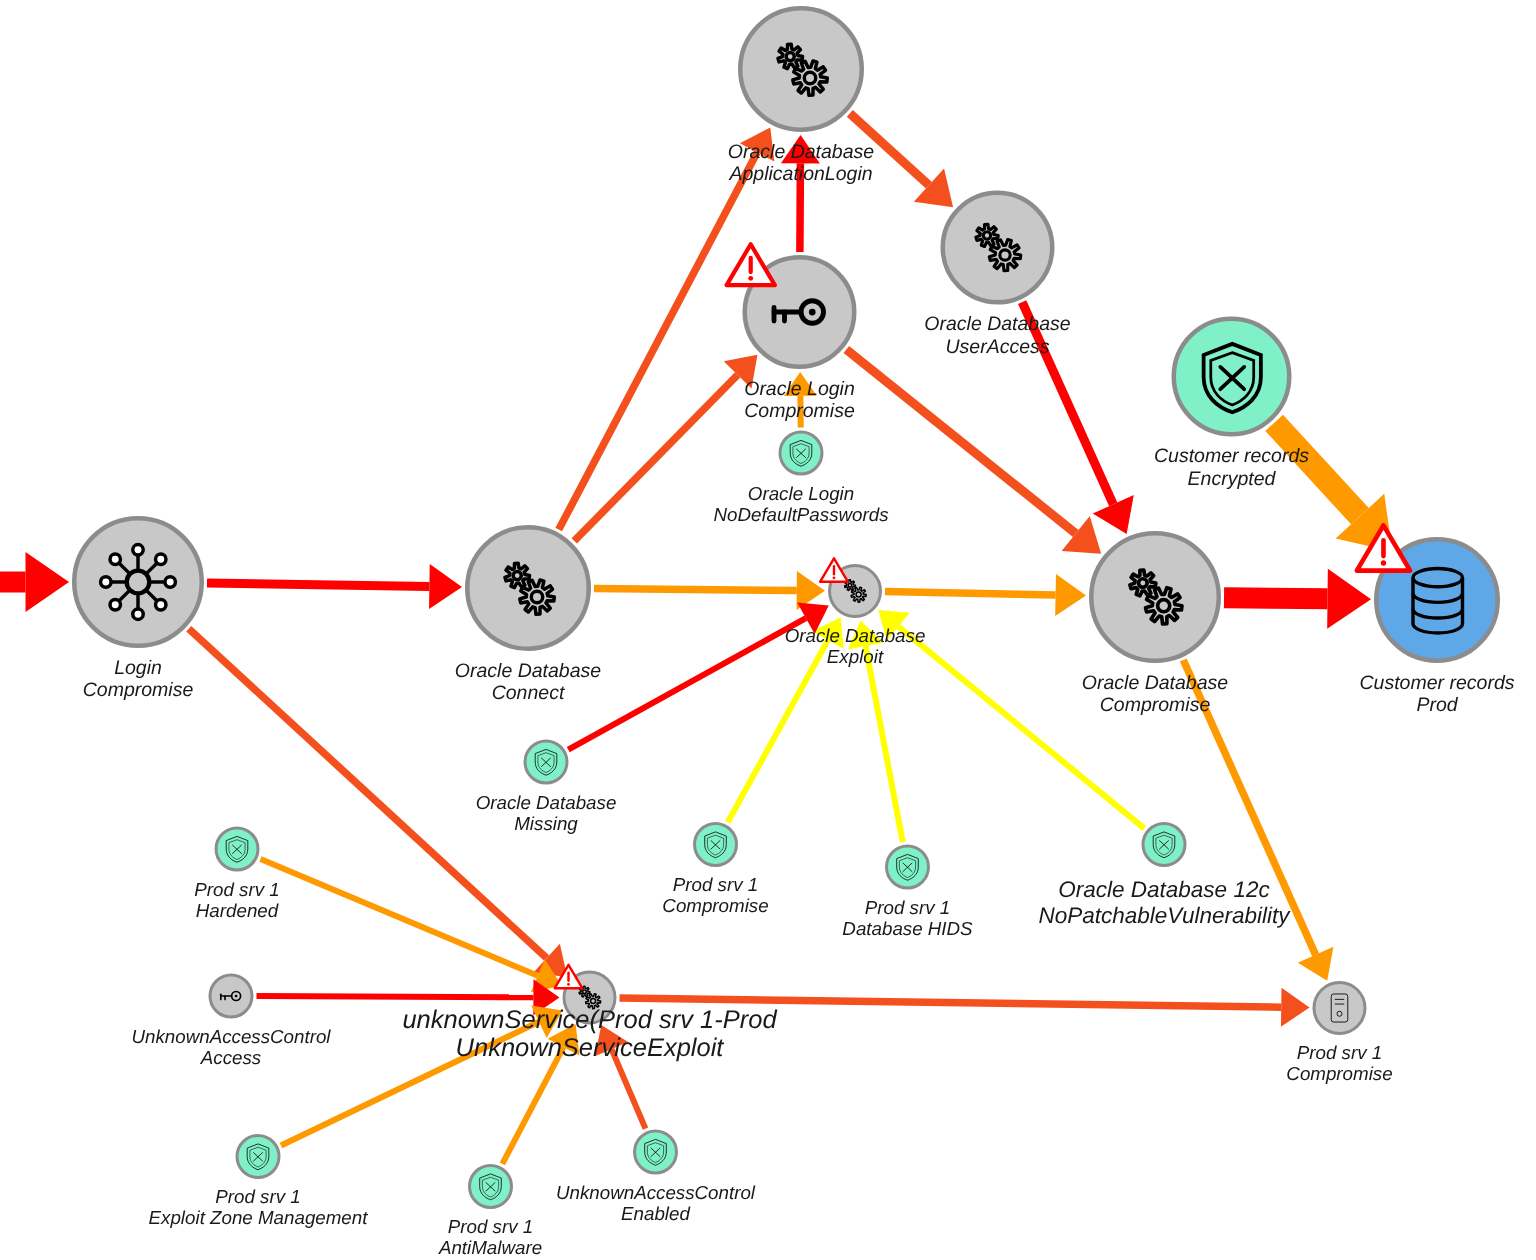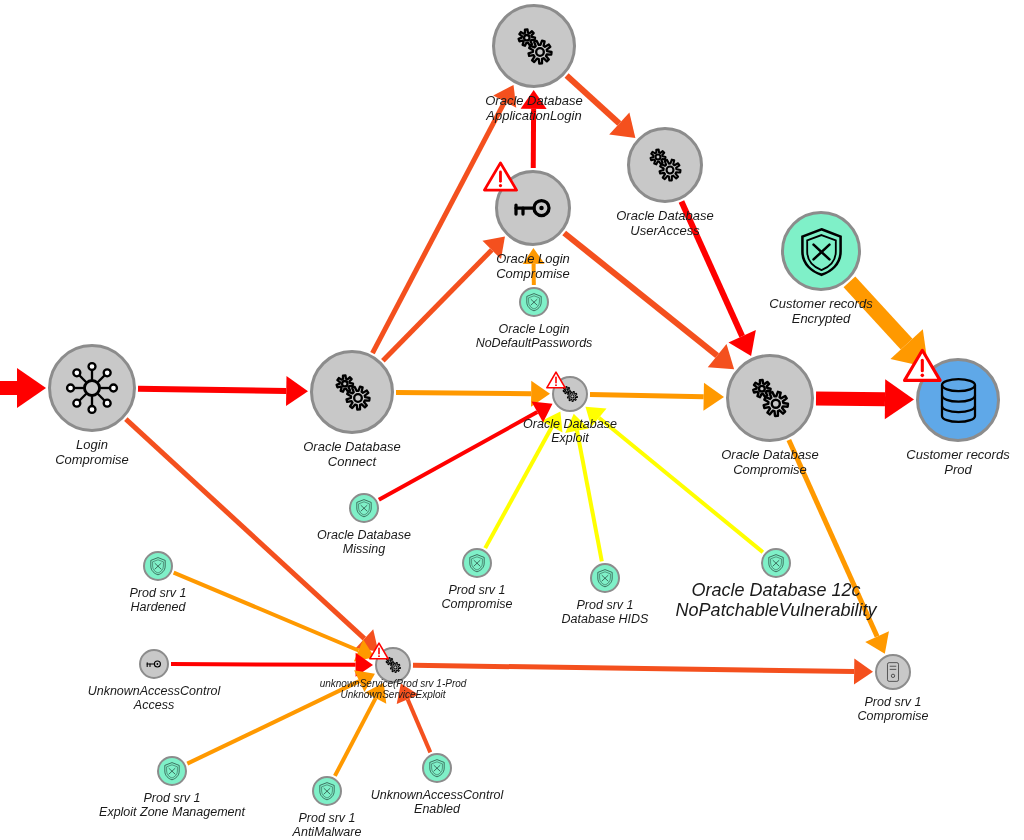--- a/index.html
+++ b/index.html
@@ -371,21 +371,21 @@
         <div class="disc" style="width: 30px; height: 30px; background: rgb(127, 240, 200); border: 2.4px solid rgb(140, 140, 140);">
           <span style="line-height: 0;">
             <svg width="20" height="20" viewBox="0 0 100 100">
               <path d="M50 8 L86 22 L86 50 C86 74 68 88 50 94 C32 88 14 74 14 50 L14 22 Z" stroke="#000" fill="none" stroke-width="2.6"></path>
               <path d="M50 19 L77 29 L77 50 C77 69 63 80 50 85 C37 80 23 69 23 50 L23 29 Z" stroke="#000" fill="none" stroke-width="1.8719999999999999"></path>
               <line x1="35" y1="37" x2="65" y2="65" stroke="#000" stroke-width="2.6" stroke-linecap="round"></line>
               <line x1="65" y1="37" x2="35" y2="65" stroke="#000" stroke-width="2.6" stroke-linecap="round"></line>
             </svg>
           </span>
         </div>
-        <div class="lbl" style="top: 32px; font-size: 18px;">
+        <div class="lbl" style="top: 38px; font-size: 15px;">
           <div>Oracle Database 12c</div>
           <div>NoPatchableVulnerability</div>
         </div>
       </div>
       <div class="node" style="left: 158px; top: 566px;">
         <div class="disc" style="width: 30px; height: 30px; background: rgb(127, 240, 200); border: 2.4px solid rgb(140, 140, 140);">
           <span style="line-height: 0;">
             <svg width="20" height="20" viewBox="0 0 100 100">
               <path d="M50 8 L86 22 L86 50 C86 74 68 88 50 94 C32 88 14 74 14 50 L14 22 Z" stroke="#000" fill="none" stroke-width="2.6"></path>
               <path d="M50 19 L77 29 L77 50 C77 69 63 80 50 85 C37 80 23 69 23 50 L23 29 Z" stroke="#000" fill="none" stroke-width="1.8719999999999999"></path>
@@ -427,21 +427,21 @@
             </svg>
           </span>
           <span class="warn" style="width: 20px; height: 20px; left: -8.4px; top: -8px; line-height: 0;">
             <svg width="20" height="20" viewBox="0 0 100 90">
               <path d="M50 6 L96 84 L4 84 Z" fill="#fff" stroke="#ff0000" stroke-width="8" stroke-linejoin="round"></path>
               <line x1="50" y1="32" x2="50" y2="59" stroke="#ff0000" stroke-width="8" stroke-linecap="round"></line>
               <circle cx="50" cy="71" r="4.6" fill="#ff0000"></circle>
             </svg>
           </span>
         </div>
-        <div class="lbl" style="top: 31px; font-size: 10px;">
+        <div class="lbl" style="top: 23px; font-size: 17px;">
           <div>unknownService(Prod srv 1-Prod</div>
           <div>UnknownServiceExploit</div>
         </div>
       </div>
       <div class="node" style="left: 893px; top: 672px;">
         <div class="disc" style="width: 36px; height: 36px; background: rgb(200, 200, 200); border: 2.4px solid rgb(140, 140, 140);">
           <span style="line-height: 0;">
             <svg width="24" height="24" viewBox="0 0 100 100">
               <rect x="27" y="11" width="46" height="78" rx="7" stroke="#000" fill="none" stroke-width="2.4"></rect>
               <line x1="38" y1="26" x2="62" y2="26" stroke="#000" stroke-width="2.4" stroke-linecap="round"></line>

